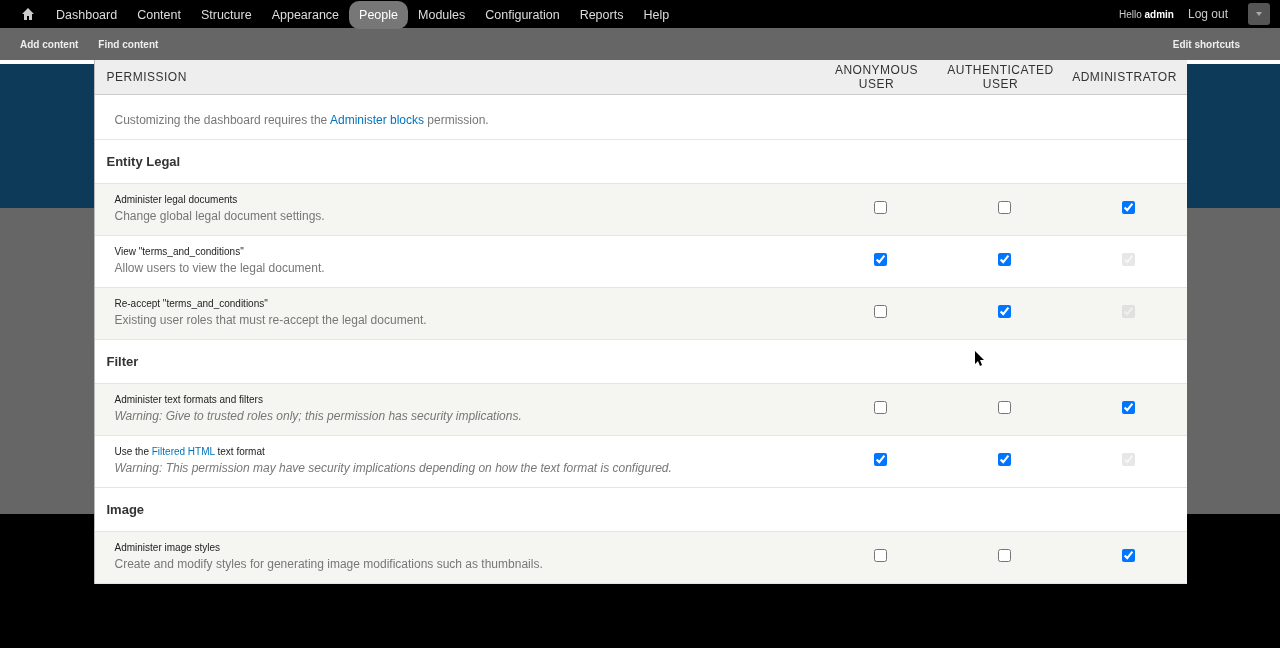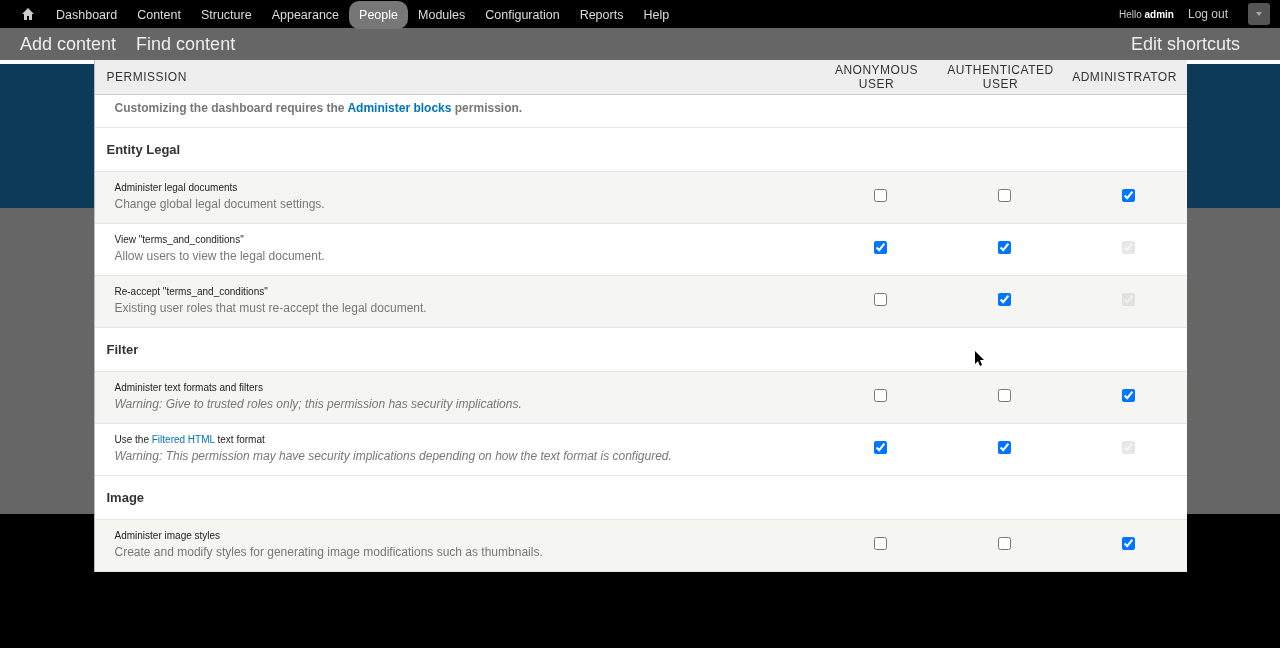--- a/index.html
+++ b/index.html
@@ -9,39 +9,39 @@
 .toolbar-left { display: flex; align-items: center; }
 .toolbar-right { margin-left: auto; display: flex; align-items: center; gap: 14px; }
 .home-link { display: inline-flex; align-items: center; padding: 0 6px; }
 .toolbar a, .toolbar span.link { color: #ddd; text-decoration: none; padding: 7px 10px; border-radius: 10px; font-size: 12.5px; }
 .toolbar a.active { background: #777; color: #fff; }
 .toolbar .hello { font-size: 10px; color: #ccc; }
 .toolbar .hello b { color: #fff; font-weight: bold; }
 .toolbar .logout { color: #ccc; font-size: 12px; cursor: pointer; }
 .toolbar .toggle { width: 22px; height: 22px; background: #555; border-radius: 3px; display: flex; align-items: center; justify-content: center; margin-left: 6px; }
 
-.shortcut-bar { background: #666; height: 32px; display: flex; align-items: center; padding: 12px 20px; color: #eee; font-size: 18px; }
+.shortcut-bar { background: #666; height: 32px; display: flex; align-items: center; padding: 12px 20px; color: #eee; font-size: 10px; font-weight: bold; }
 .shortcut-bar a { color: #eee; text-decoration: none; margin-right: 20px; }
 .shortcut-bar .edit { margin-left: auto; }
 
 .bg-stripe-blue { position: absolute; left: 0; right: 0; top: 64px; height: 144px; background: #0d3a58; z-index: -2; }
 .bg-stripe-gray { position: absolute; left: 0; right: 0; top: 208px; height: 306px; background: #666; z-index: -2; }
 .bg-stripe-black { position: absolute; left: 0; right: 0; top: 514px; height: 200px; background: #000; z-index: -2; }
 
 .content-wrap { width: 1093px; margin: 0 auto; background: #fff; border-left: 1px solid #bbb; border-right: 1px solid #bbb; }
 
 table.perms { width: 100%; border-collapse: collapse; table-layout: fixed; }
 table.perms th { background: #eee; color: #333; font-weight: normal; padding: 3px 8px; border-bottom: 1px solid #ccc; text-align: center; font-size: 12px; letter-spacing: 0.5px; }
 table.perms th.perm-col { text-align: left; padding-left: 12px; width: 720px; }
 table.perms th.role-col { width: 124px; }
 table.perms td { padding: 10px 12px 12px 20px; border-bottom: 1px solid #e5e5e5; vertical-align: middle; }
 table.perms tr.odd td { background: #f5f5f2; }
 table.perms tr.even td { background: #fff; }
 table.perms tr.module td { background: #fff; font-weight: bold; padding: 14px 12px; font-size: 13px; }
-table.perms tr.partial td { padding-top: 2px; font-weight: bold; }
+table.perms tr.partial td { padding-top: 14px; }
 .perm-title { color: #222; font-size: 10px; }
 .perm-desc { color: #777; font-size: 12px; margin-top: 4px; }
 .perm-desc.italic { font-style: italic; }
 .perm-desc a, .perm-title a { color: #0074bd; text-decoration: none; }
 td.cbcell { text-align: center; }
 input[type=checkbox] { width: 13px; height: 13px; accent-color: #0075ff; }
 input[type=checkbox]:disabled { opacity: 0.55; }
 
 .cursor { position: absolute; left: 974px; top: 350px; font-size: 16px; pointer-events: none; }
 svg.home-icon path { fill: #ccc; }

